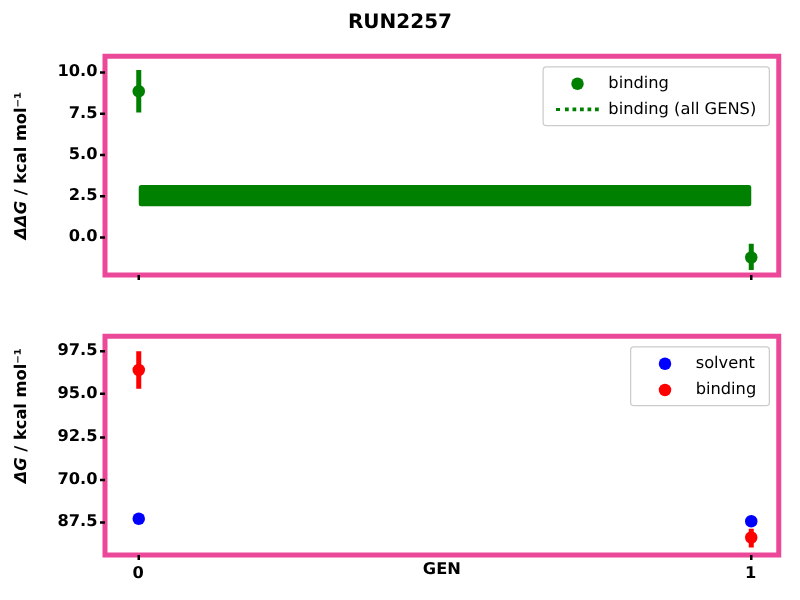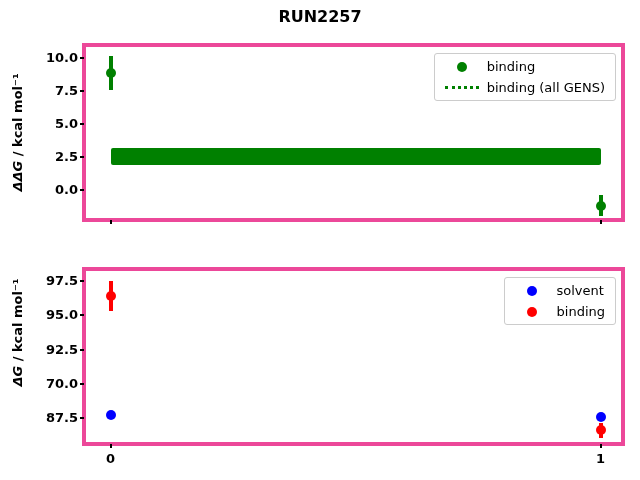--- a/index.html
+++ b/index.html
@@ -137,14 +137,15 @@
       <div class="errbar" style="left: 22.5px; top: 142.871px; height: 2.73437px; background: rgb(0, 0, 255);"></div>
       <div class="marker" style="left: 19.5px; top: 139.238px; background: rgb(0, 0, 255);"></div>
       <div class="errbar" style="left: 512.5px; top: 144.238px; height: 2.73437px; background: rgb(0, 0, 255);"></div>
       <div class="marker" style="left: 509.5px; top: 140.605px; background: rgb(0, 0, 255);"></div>
       <div class="errbar" style="left: 22.5px; top: 10.2539px; height: 30.0781px; background: rgb(255, 0, 0);"></div>
       <div class="marker" style="left: 19.5px; top: 20.293px; background: rgb(255, 0, 0);"></div>
       <div class="errbar" style="left: 512.5px; top: 151.758px; height: 15.0391px; background: rgb(255, 0, 0);"></div>
       <div class="marker" style="left: 509.5px; top: 154.277px; background: rgb(255, 0, 0);"></div>
     </div>
 
+  <div class="xlabel">GEN</div>
 
 </div>
 
 </body></html>

